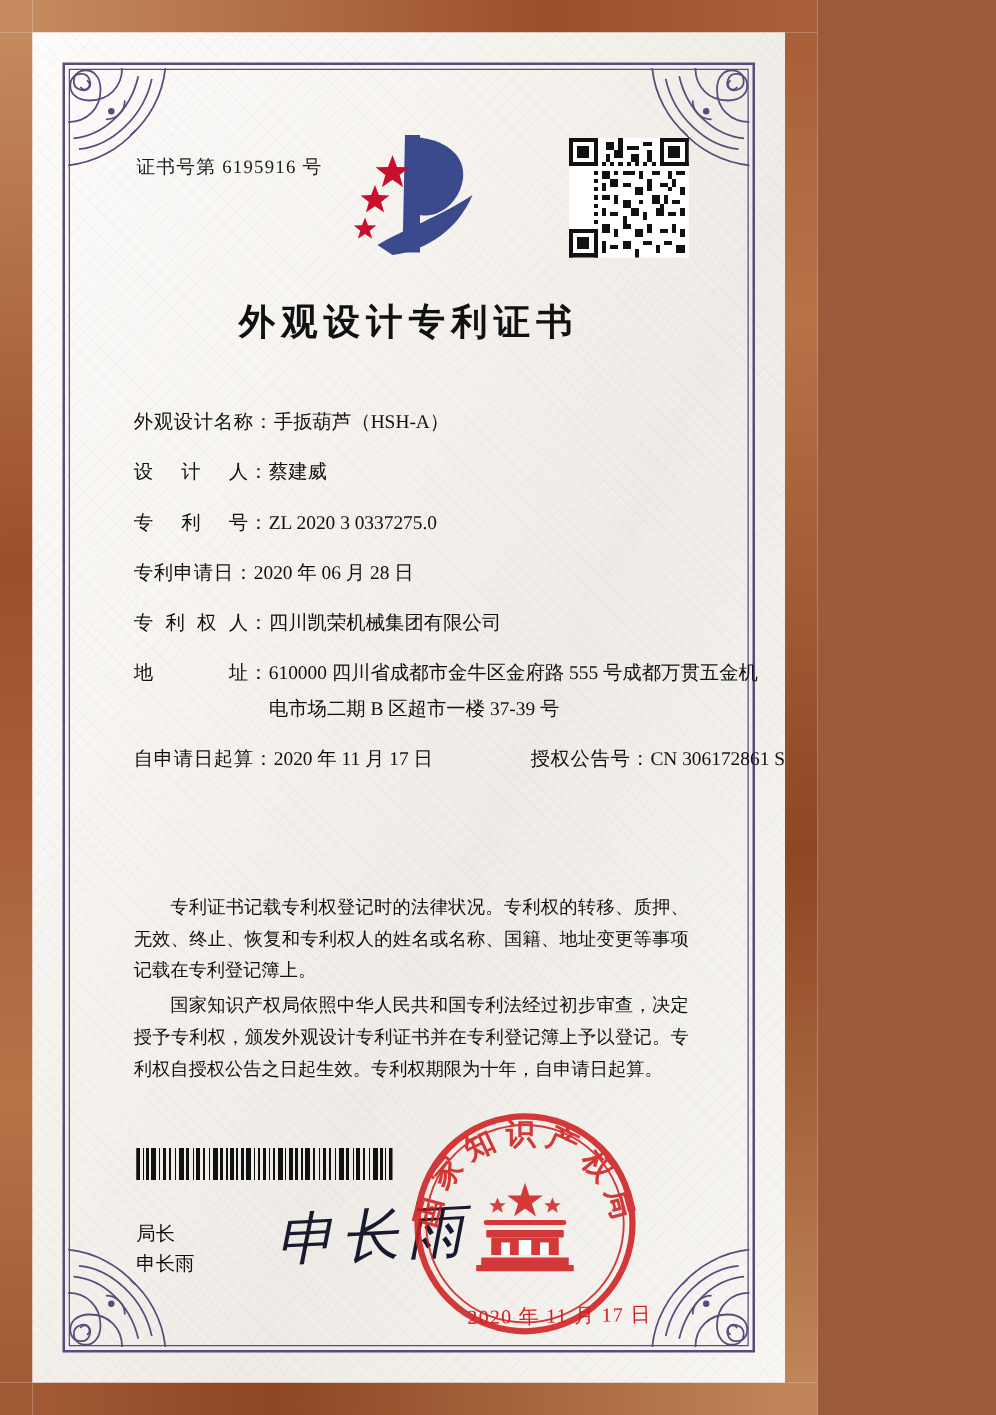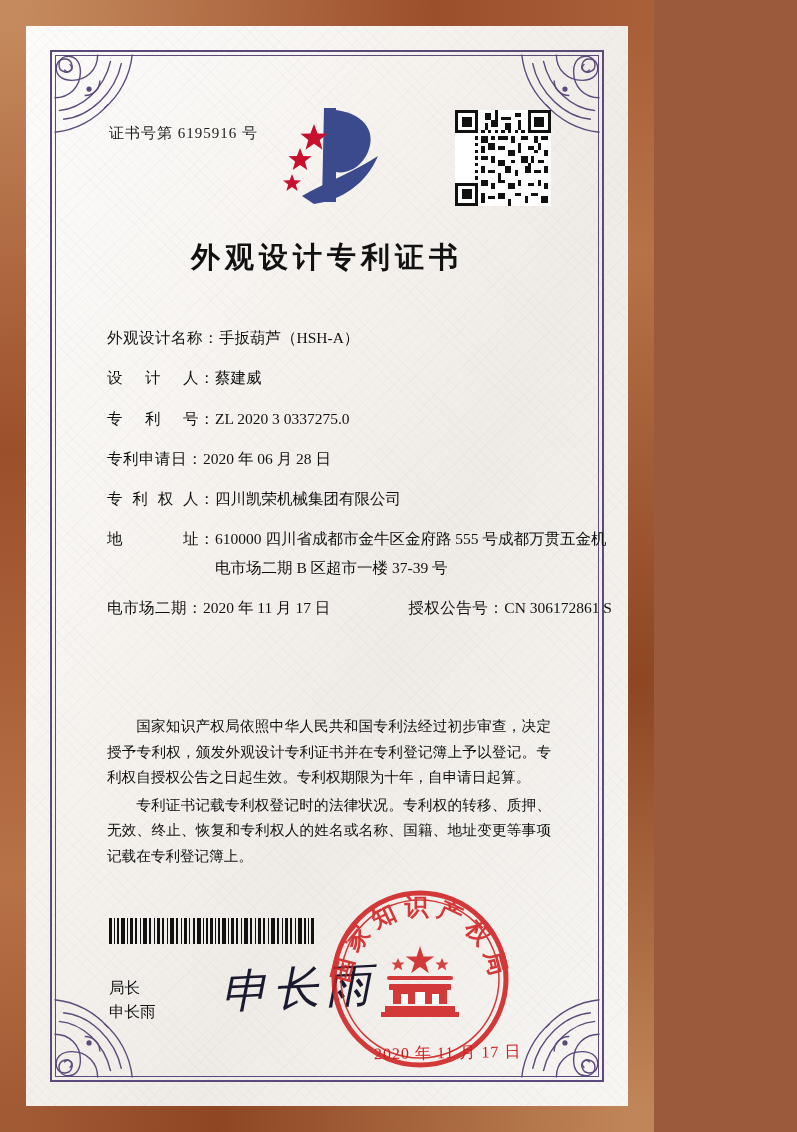--- a/index.html
+++ b/index.html
@@ -467,32 +467,32 @@
           <span class="f-label spread">地　　　址</span>
           <span class="f-label">：</span>
           <span class="addr-lines">
             <span>610000  四川省成都市金牛区金府路 555 号成都万贯五金机</span>
             <span>电市场二期 B 区超市一楼 37-39 号</span>
           </span>
         </div>
 
         <div class="field-row two-col">
           <span>
-            <span class="f-label">电市场二期</span><span class="f-label">：</span><span>2020 年 11 月 17 日</span>
+            <span class="f-label">自申请日起算</span><span class="f-label">：</span><span>2020 年 11 月 17 日</span>
           </span>
           <span class="right-part">
             <span class="f-label">授权公告号</span><span class="f-label">：</span><span>CN 306172861 S</span>
           </span>
         </div>
 
       </div>
 
       <div class="body-text">
+        <p>专利证书记载专利权登记时的法律状况。专利权的转移、质押、无效、终止、恢复和专利权人的姓名或名称、国籍、地址变更等事项记载在专利登记簿上。</p>
         <p>国家知识产权局依照中华人民共和国专利法经过初步审查，决定授予专利权，颁发外观设计专利证书并在专利登记簿上予以登记。专利权自授权公告之日起生效。专利权期限为十年，自申请日起算。</p>
-        <p>专利证书记载专利权登记时的法律状况。专利权的转移、质押、无效、终止、恢复和专利权人的姓名或名称、国籍、地址变更等事项记载在专利登记簿上。</p>
       </div>
 
       <div class="barcode">
         <svg viewBox="0 0 205 26" preserveAspectRatio="none" shape-rendering="crispEdges" xmlns="http://www.w3.org/2000/svg">
           <g fill="#111111">
             <rect x="0" y="0" width="3" height="26"></rect>
               <rect x="5" y="0" width="1" height="26"></rect>
             <rect x="8" y="0" width="2" height="26"></rect>
               <rect x="12" y="0" width="4" height="26"></rect>
             <rect x="18" y="0" width="1" height="26"></rect>

